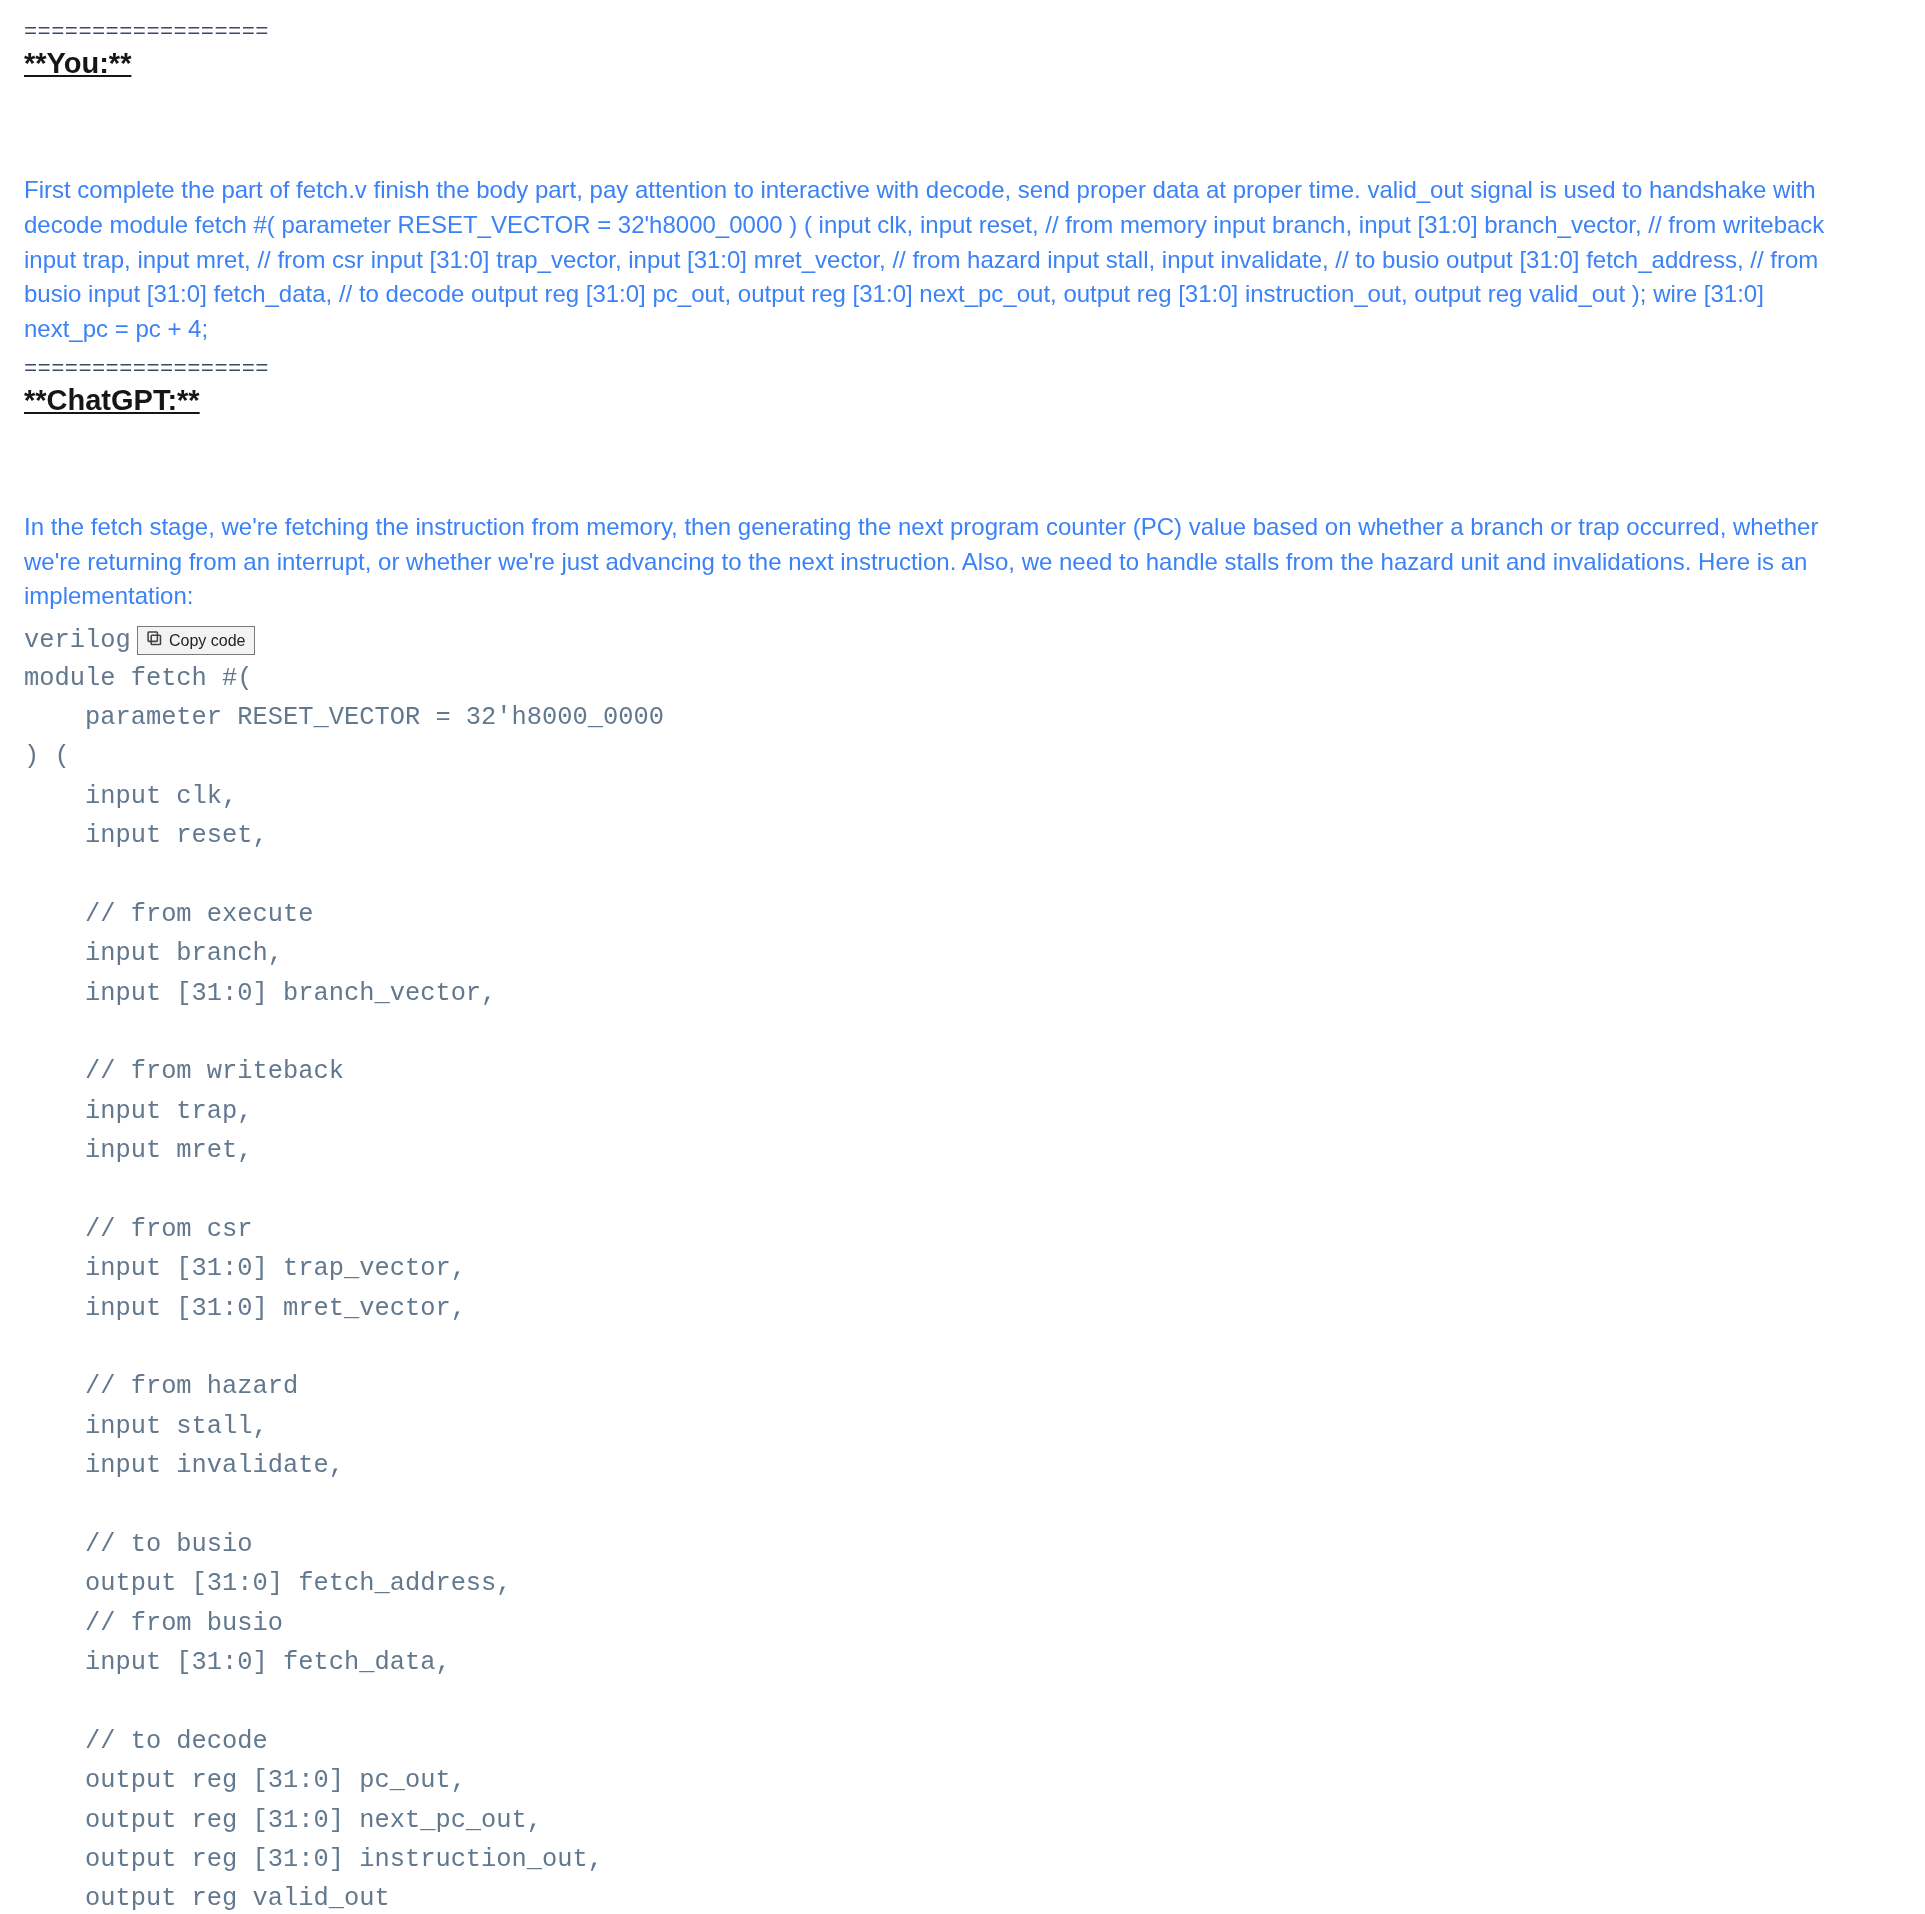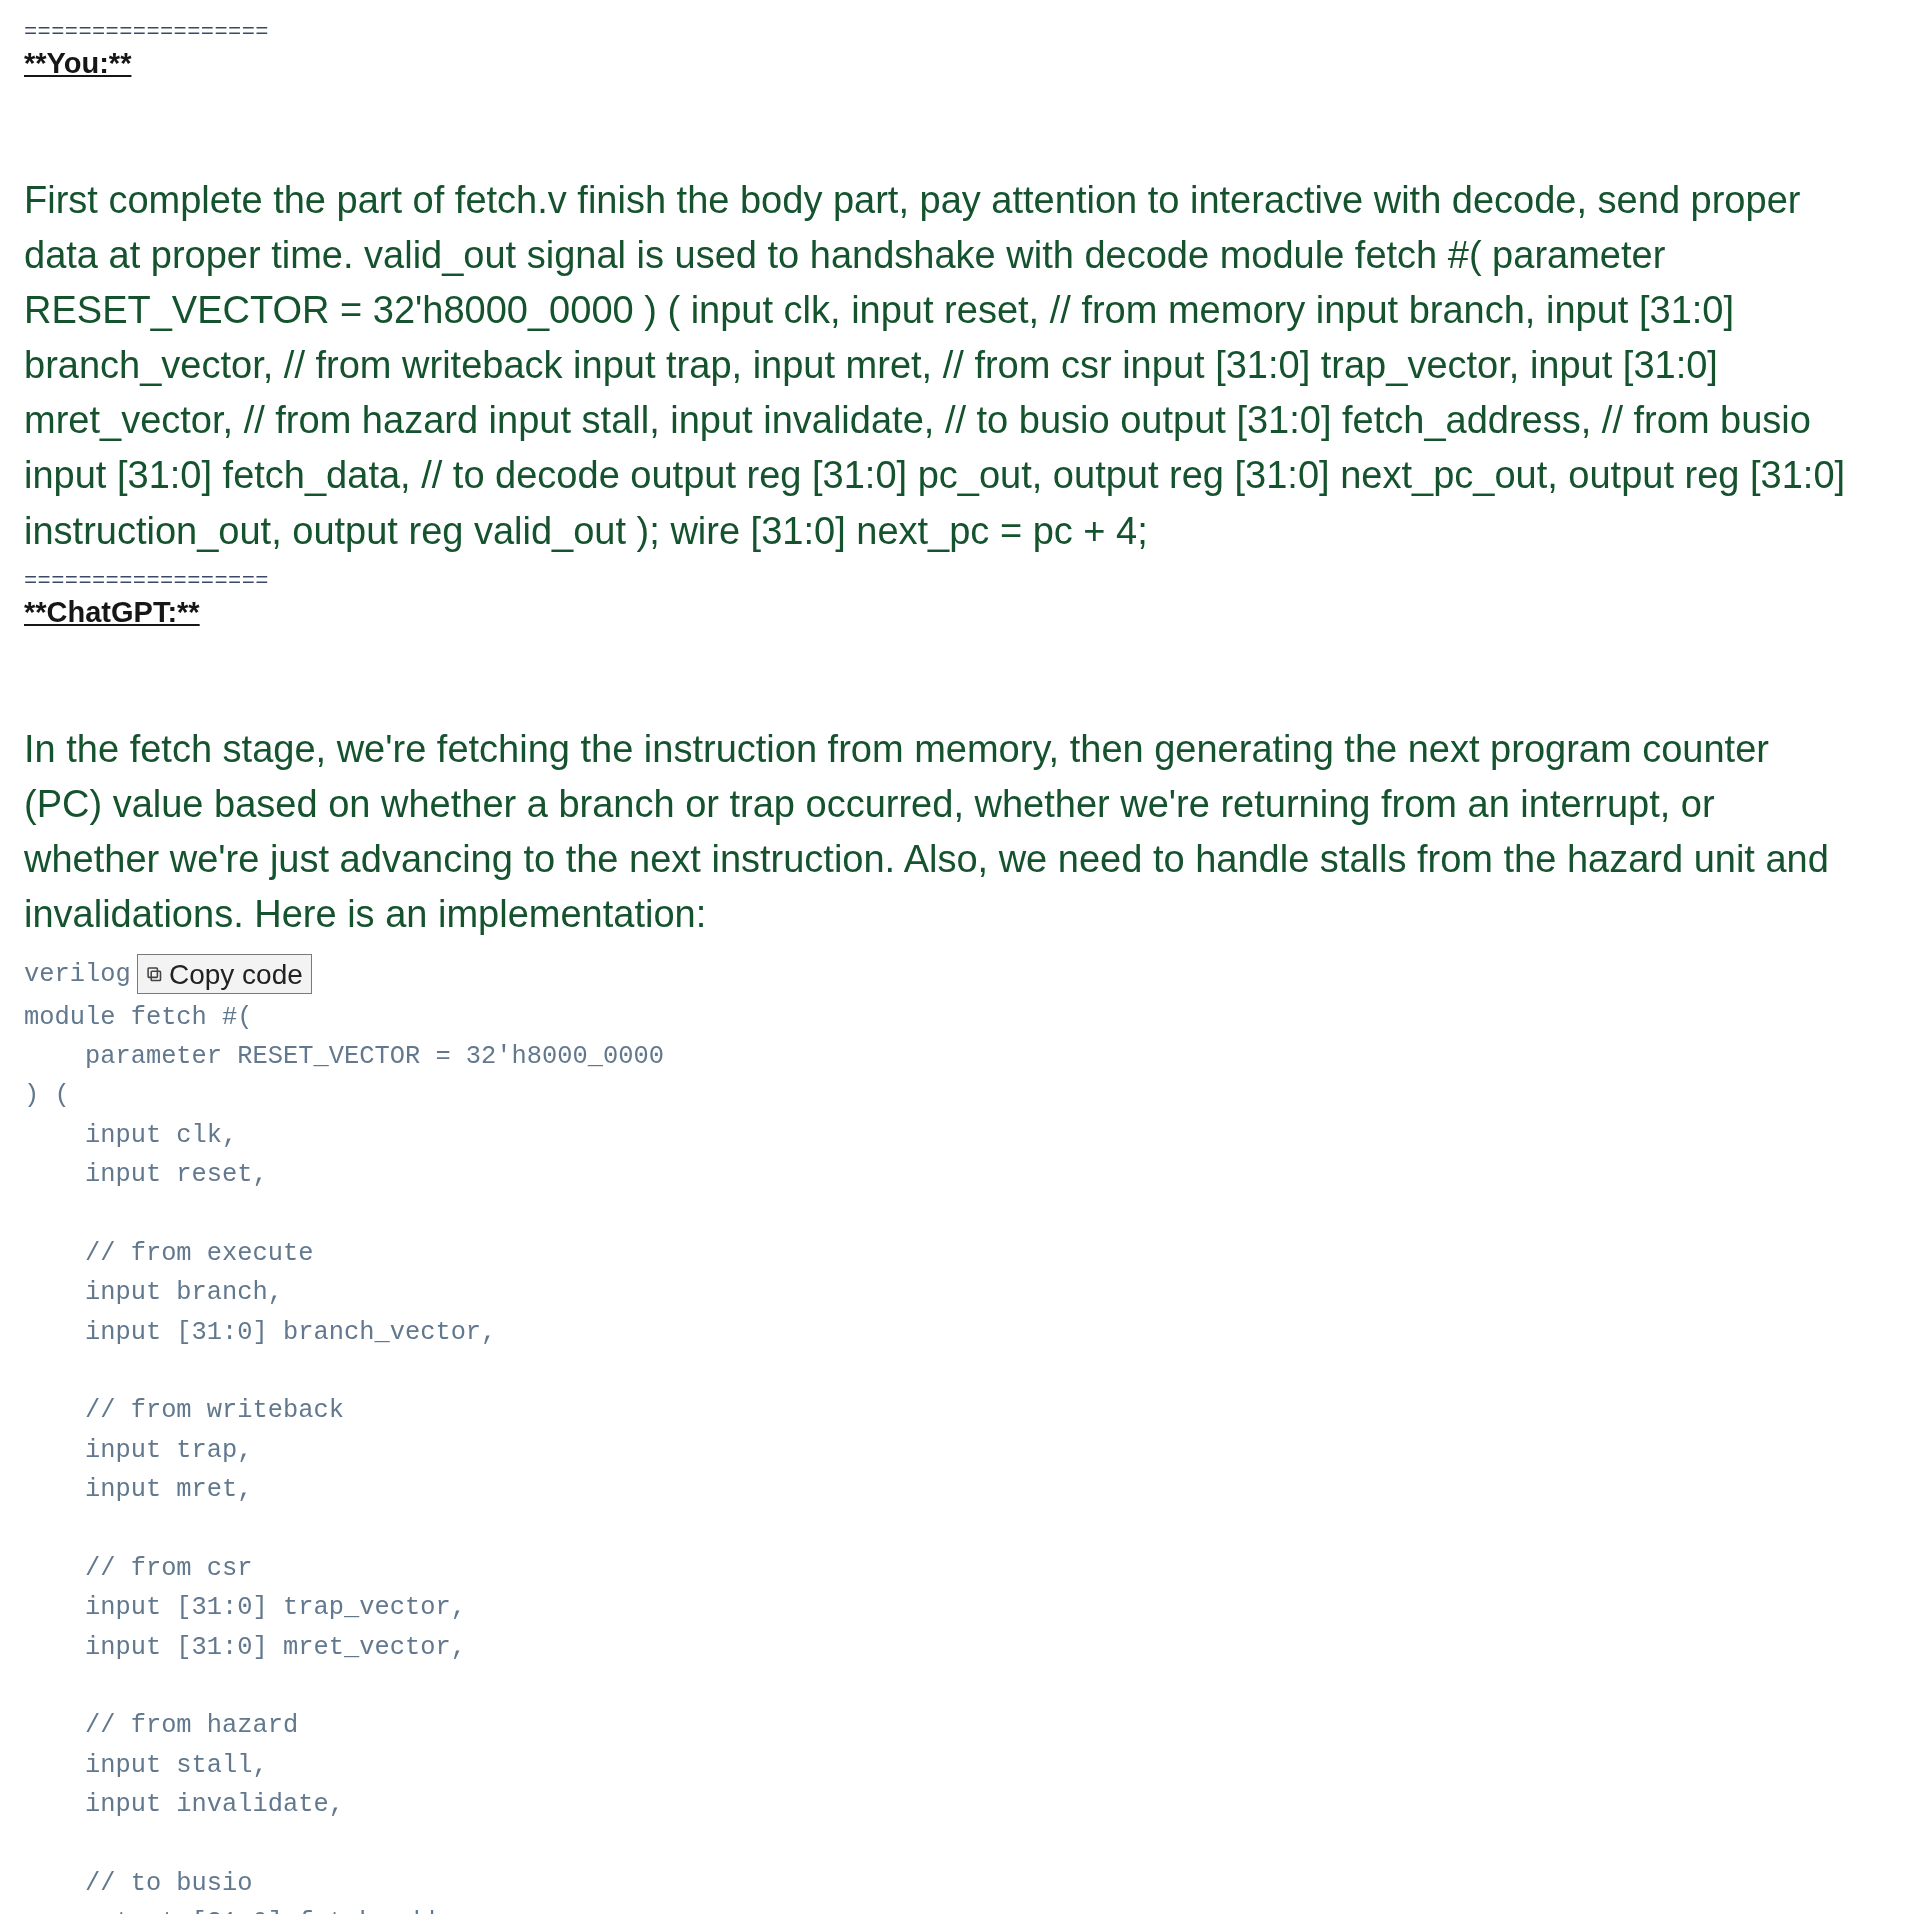--- a/index.html
+++ b/index.html
@@ -20,23 +20,23 @@
   }
   .speaker {
     font-weight: 600;
     font-size: 29px;
     color: #161616;
     margin-top: 1.7px;
     margin-bottom: 93px;
     text-decoration: underline;
   }
   .prose {
-    font-size: 38px;
+    font-size: 24px;
     line-height: 1.45;
-    color: #14532d;
+    color: #3b82f6;
     max-width: 1831px;
     margin-bottom: 10.2px;
   }
   .code-wrap {
     margin-top: 12px;
   }
   .code-header {
     font-family: "Courier New", monospace;
     font-size: 25.4px;
     color: #62788e;
@@ -46,21 +46,21 @@
     margin-bottom: 3.4px;
     text-align: right;
   }
   .copy-btn {
     display: inline-flex;
     align-items: center;
     gap: 5.1px;
     border: 1.7px solid #7a7a7a;
     background: #f3f3f3;
     font-family: "Segoe UI", Arial, sans-serif;
-    font-size: 28px;
+    font-size: 16px;
     color: #222;
     padding: 1.7px 8.5px 1.7px 6.8px;
     line-height: 1.25;
   }
   .copy-btn svg {
     width: 18.6px;
     height: 18.6px;
   }
   pre.code {
     font-family: "Courier New", monospace;

